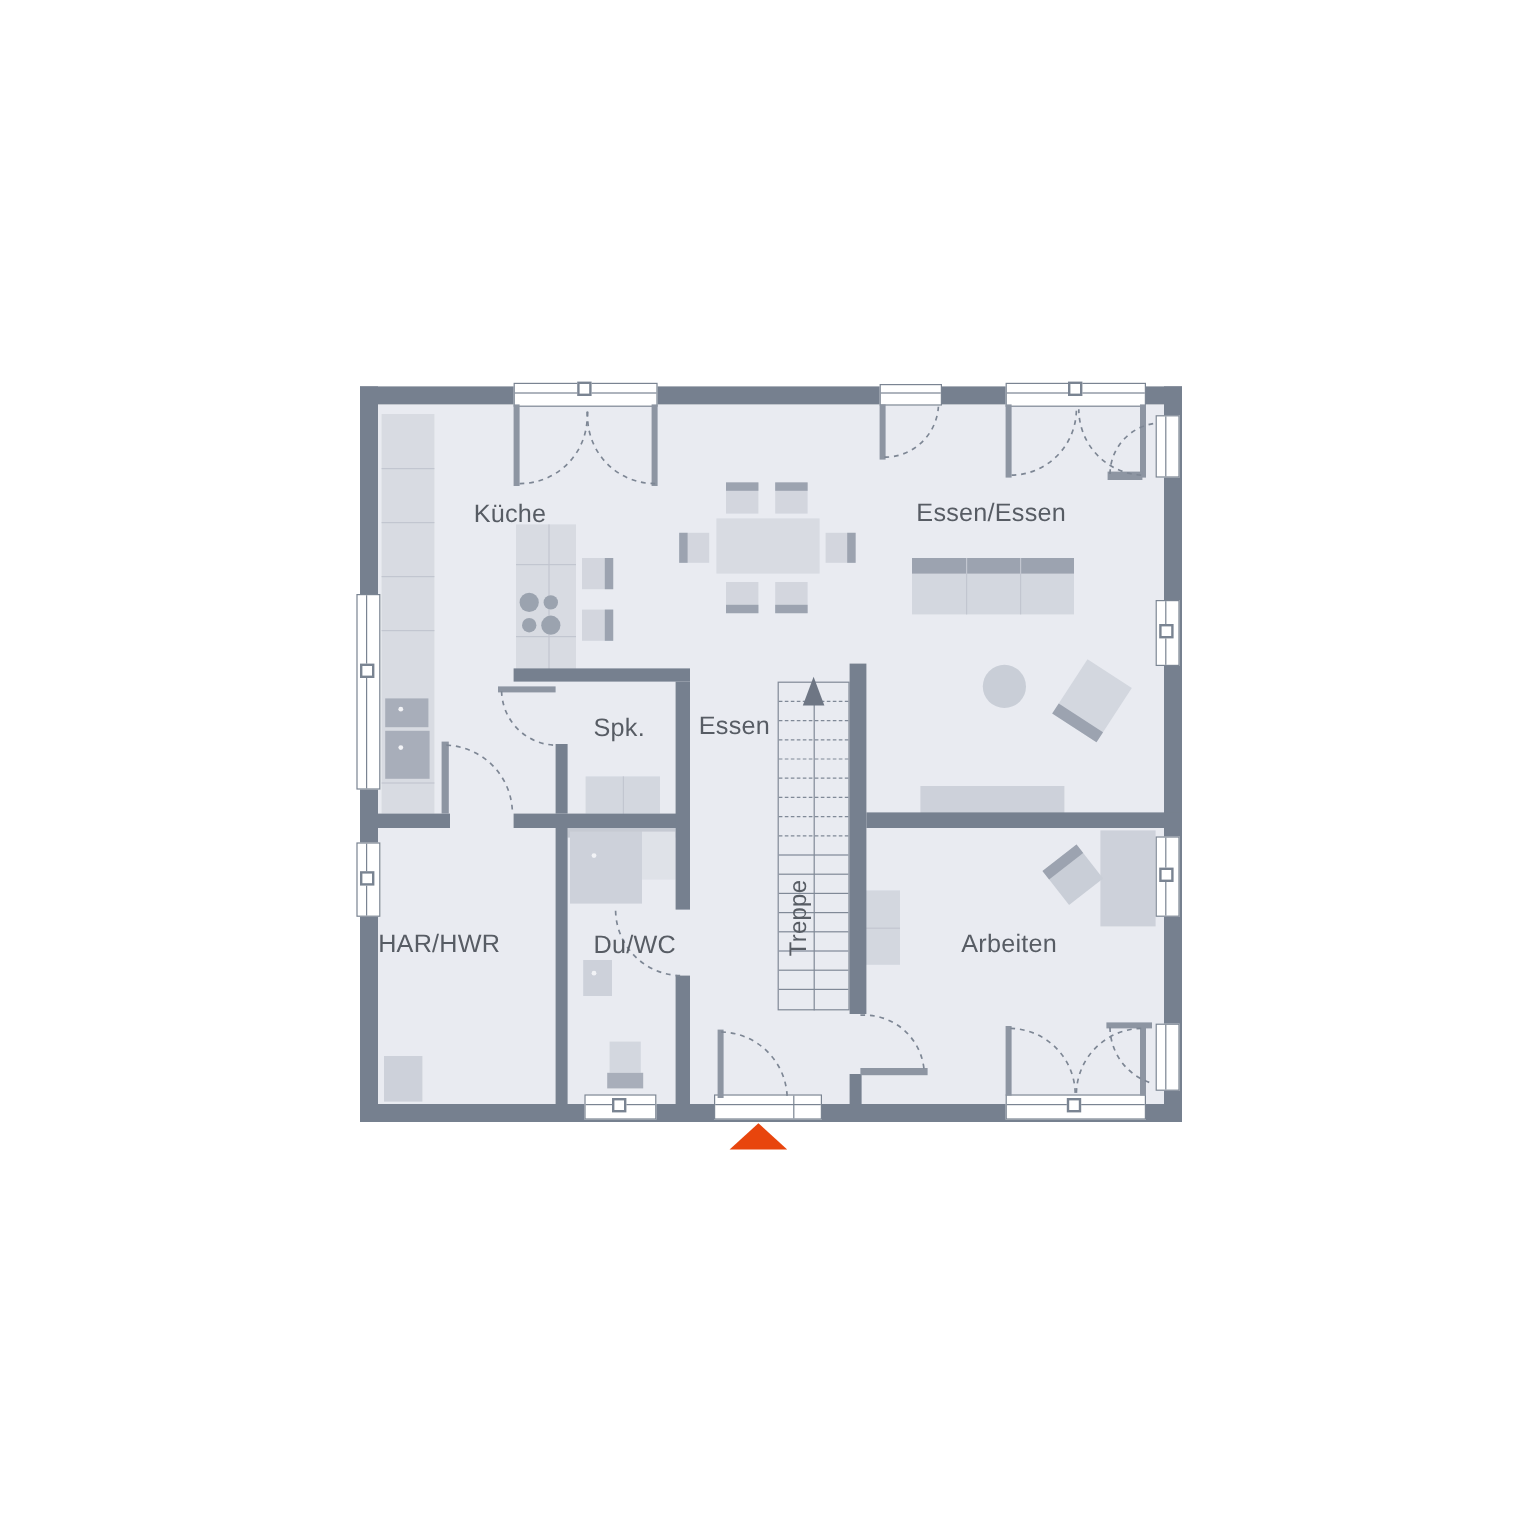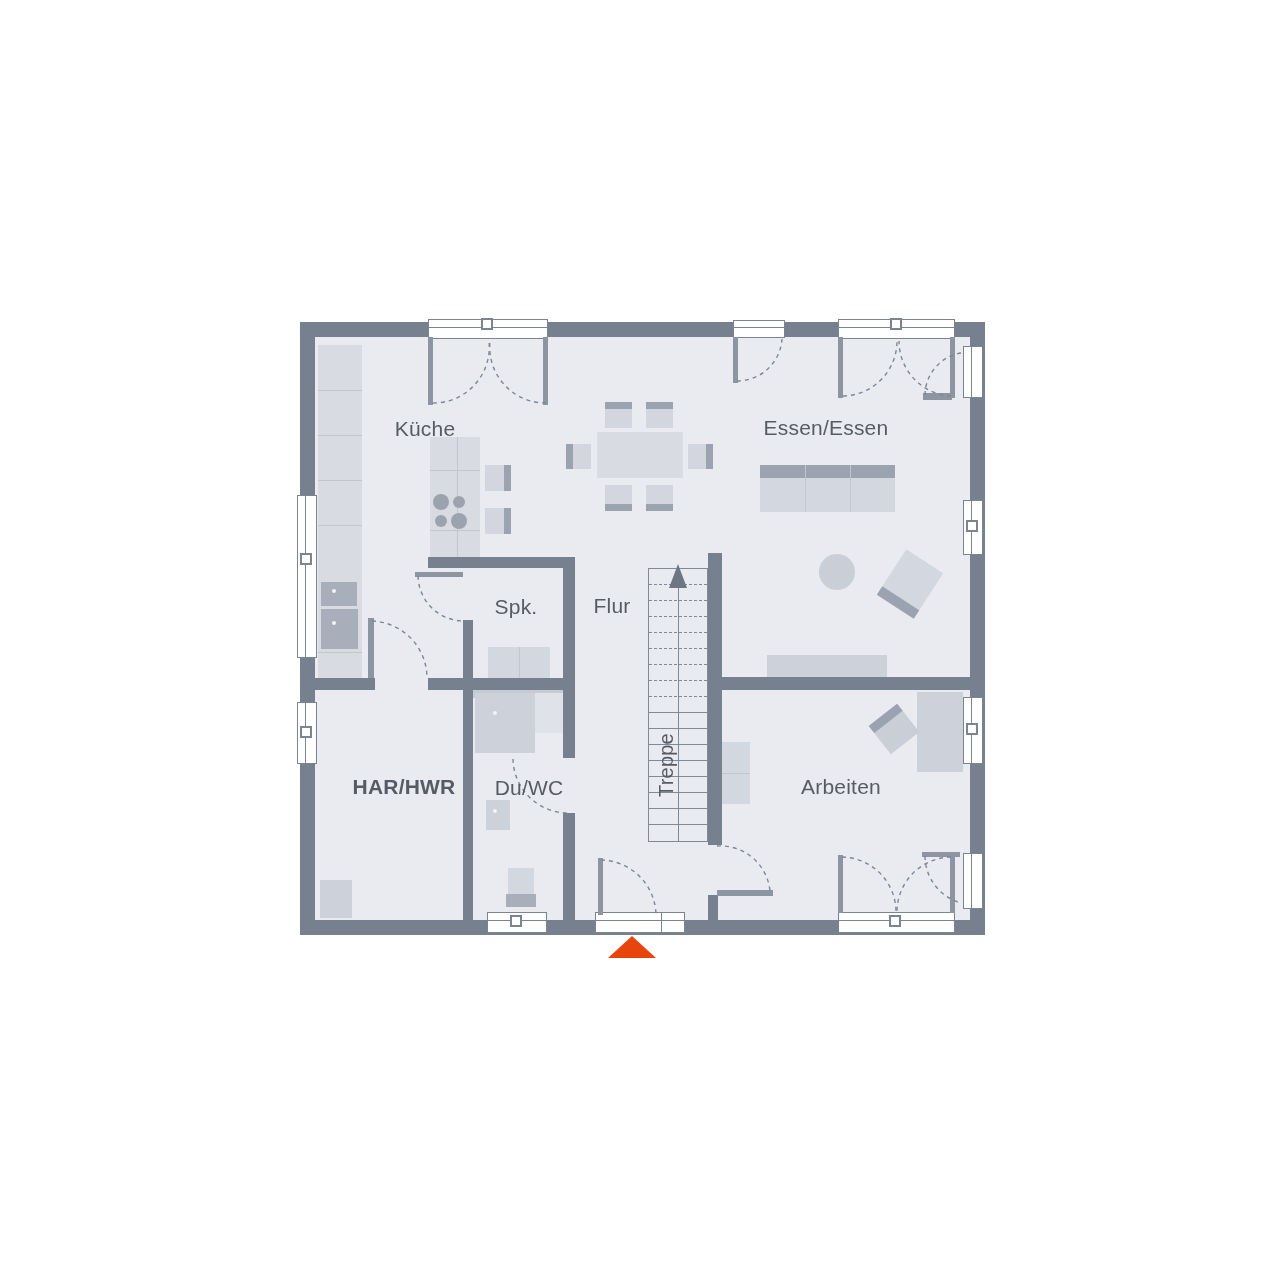--- a/index.html
+++ b/index.html
@@ -43,23 +43,23 @@
         <path d="M717,846 A50,50 0 0 1 770,891" fill="none" stroke="#7D8694" stroke-width="1.4" stroke-dasharray="4,4"></path>
         <path d="M925,856 A49,49 0 0 0 961,903" fill="none" stroke="#7D8694" stroke-width="1.4" stroke-dasharray="4,4"></path>
         <path d="M842,857 A55,55 0 0 1 896,911" fill="none" stroke="#7D8694" stroke-width="1.4" stroke-dasharray="4,4"></path>
         <path d="M951,857 A55,55 0 0 0 897,911" fill="none" stroke="#7D8694" stroke-width="1.4" stroke-dasharray="4,4"></path>
         <polygon points="669,588 687,588 678,564" fill="#6E7684"></polygon>
       </svg>
 
     <div class="room-label" style="left:386px;top:429px;margin-left:39px;">Küche</div>
     <div class="room-label" style="left:826px;top:428px;">Essen/Essen</div>
     <div class="room-label" style="left:516px;top:607px;">Spk.</div>
-    <div class="room-label" style="left:612px;top:606px;">Flur</div>
+    <div class="room-label" style="left:612px;top:606px;">Essen</div>
     <div class="room-label rot" style="left:666px;top:765px;font-size:20px;">Treppe</div>
-    <div class="room-label" style="left:404px;top:787px;font-weight:bold;">HAR/HWR</div>
+    <div class="room-label" style="left:366px;top:787px;">HAR/HWR</div>
     <div class="room-label" style="left:529px;top:788px;">Du/WC</div>
     <div class="room-label" style="left:841px;top:787px;">Arbeiten</div>
 
     <div class="tri" id="entrance-tri" style="left: 632px; top: 936px; border-bottom-color: rgb(232, 69, 13);"></div>
   <div class="floor gen" style="left: 315px; top: 337px; width: 655px; height: 583px; background: rgb(233, 235, 241);"></div>
       <div class="shadow gen" style="left: 473px; top: 688px; width: 90px; height: 10px; background: rgb(198, 202, 211);"></div>
       <div class="furn gen" style="left: 318px; top: 345px; width: 44px; height: 333px; background: rgb(216, 219, 226);">
         <div class="fline" style="left: 0px; right: 0px; height: 1px; top: 45px;"></div>
         <div class="fline" style="left: 0px; right: 0px; height: 1px; top: 90px;"></div>
         <div class="fline" style="left: 0px; right: 0px; height: 1px; top: 135px;"></div>

